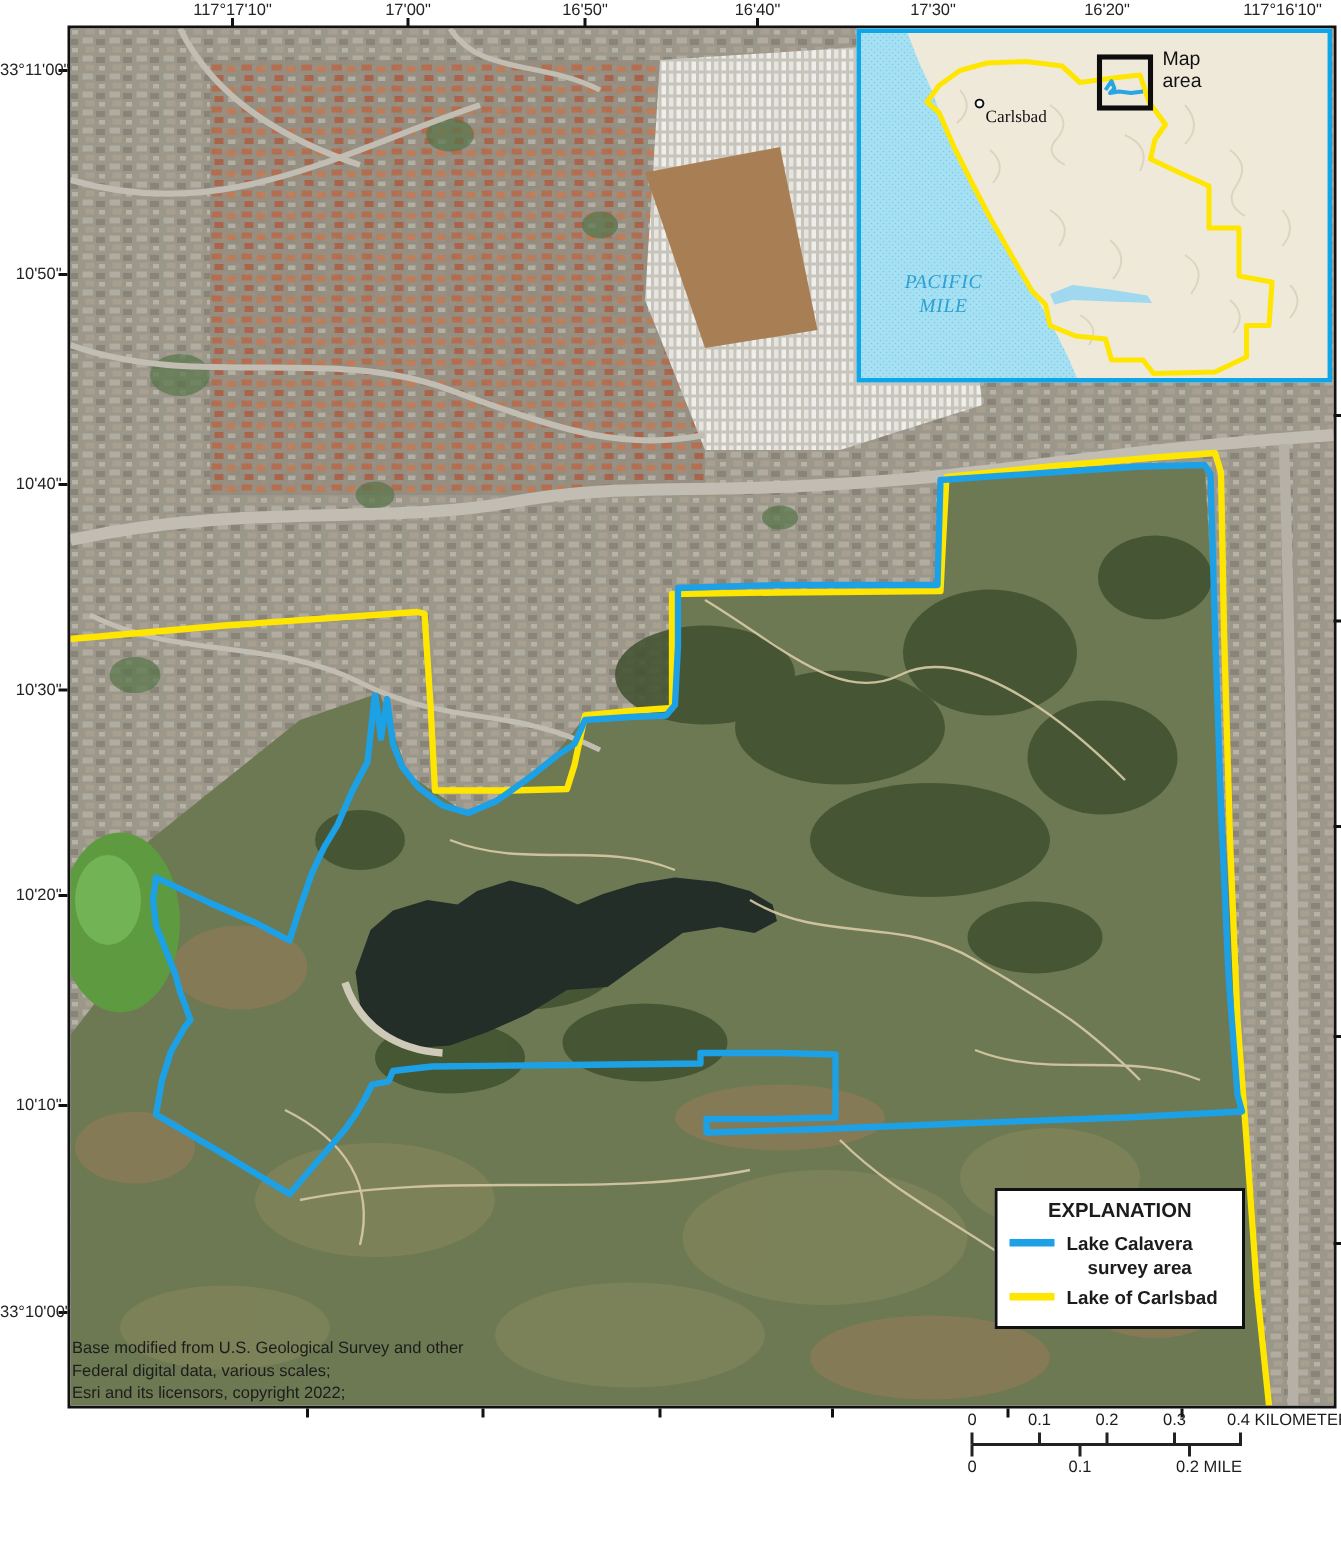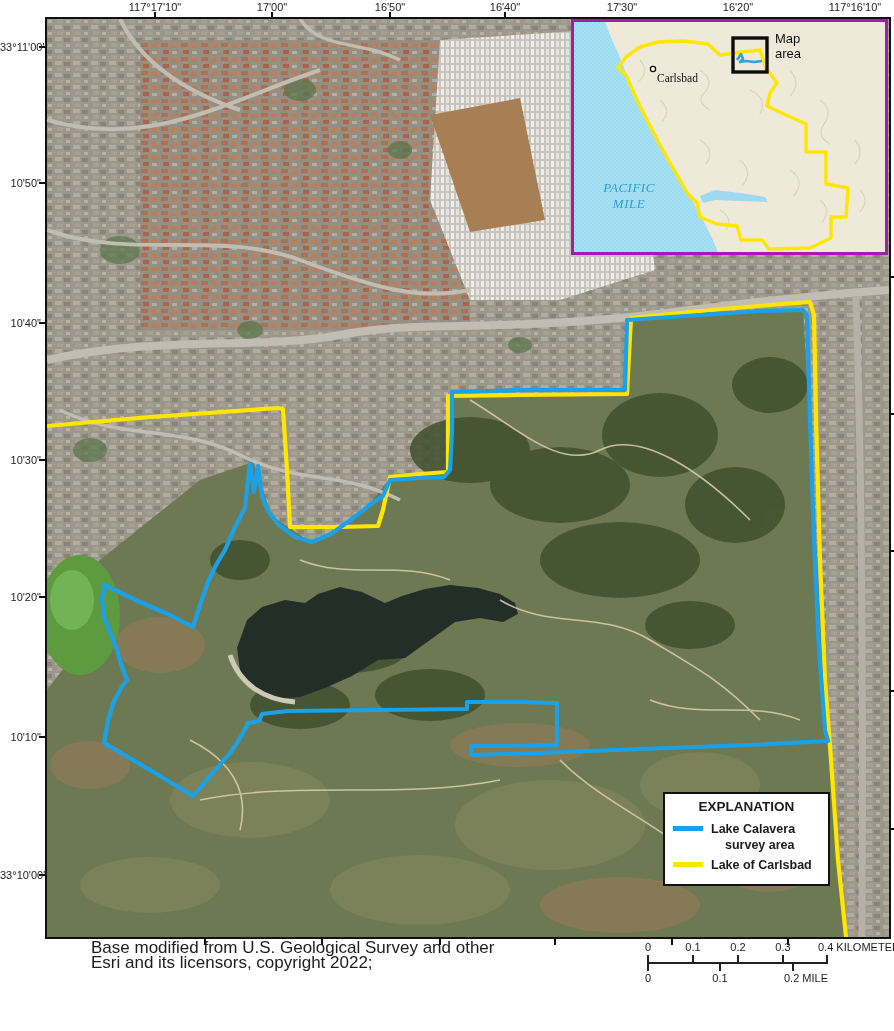--- a/index.html
+++ b/index.html
@@ -9,21 +9,21 @@
   .map{position:absolute;left:45px;top:17px;width:842px;height:918px;border:2px solid #111;}
   .map svg{position:absolute;left:0;top:0;}
   
   .axlab{position:absolute;font-size:11px;color:#242424;white-space:nowrap;}
   .toplab{transform:translateX(-50%);top:1px;}
   .leftlab{left:0;width:41px;text-align:right;}
   .tick{position:absolute;background:#111;}
   .tickv{width:2px;height:6px;}
   .tickh{width:6px;height:2px;}
   
-  .inset{position:absolute;left:571px;top:19px;width:311px;height:230px;border:3px solid #a21caf;
+  .inset{position:absolute;left:571px;top:19px;width:311px;height:230px;border:3px solid #0ea5e9;
          background:#efe9da;overflow:hidden;}
   .inset svg{position:absolute;left:0;top:0;}
   .inset-label{position:absolute;font-size:13px;line-height:15px;color:#111;}
   .city-label{position:absolute;font-family:"Liberation Serif",serif;font-size:11.5px;color:#111;}
   .ocean-label{position:absolute;font-family:"Liberation Serif",serif;font-style:italic;
                font-size:13px;line-height:16px;color:#2d9fd0;text-align:center;letter-spacing:.5px;}
   
   .legend{position:absolute;left:663px;top:792px;width:163px;background:#fff;border:2px solid #111;
           padding:5px 0 7px 0;}
   .legend-title{font-size:13.5px;font-weight:bold;text-align:center;margin-bottom:7px;}
@@ -31,21 +31,21 @@
   .swatch{width:30px;height:5px;margin-top:5px;margin-right:8px;flex:none;}
   .swatch-blue{background:#1da1e6;}
   .swatch-yellow{background:#ffe600;}
   .legend-label{font-size:12.5px;font-weight:bold;line-height:16px;width:116px;
                 padding-left:14px;text-indent:-14px;}
   
   .sb{position:absolute;background:#222;}
   .sblab{position:absolute;font-size:11px;white-space:nowrap;color:#1c1c1c;}
   .sbc{transform:translateX(-50%);}
   
-  .credits{position:absolute;left:48px;top:940px;font-size:17px;line-height:15px;color:#1c1c1c;margin-left:43px;}
+  .credits{position:absolute;left:48px;top:892px;font-size:11px;line-height:15px;color:#1c1c1c;}
 </style>
 </head>
 <body>
 
 <div id="fig">
 
   <div class="map">
     <svg width="842" height="918" viewBox="47 19 842 918">
       <defs>
         <pattern id="urban" width="18" height="12" patternUnits="userSpaceOnUse">
@@ -277,16 +277,17 @@
     <span class="sblab sbc" style="left:783px;top:941px;">0.3</span>
     <span class="sblab" style="left:818px;top:941px;">0.4 KILOMETER</span>
 
     <span class="sblab sbc" style="left:648px;top:972px;">0</span>
     <span class="sblab sbc" style="left:720px;top:972px;">0.1</span>
     <span class="sblab" style="left:784px;top:972px;">0.2 MILE</span>
   </div>
 
   <div class="credits">
     <div>Base modified from U.S. Geological Survey and other</div>
+    <div>Federal digital data, various scales;</div>
     <div>Esri and its licensors, copyright 2022;</div>
   </div>
 
 </div>
 
 </body></html>

